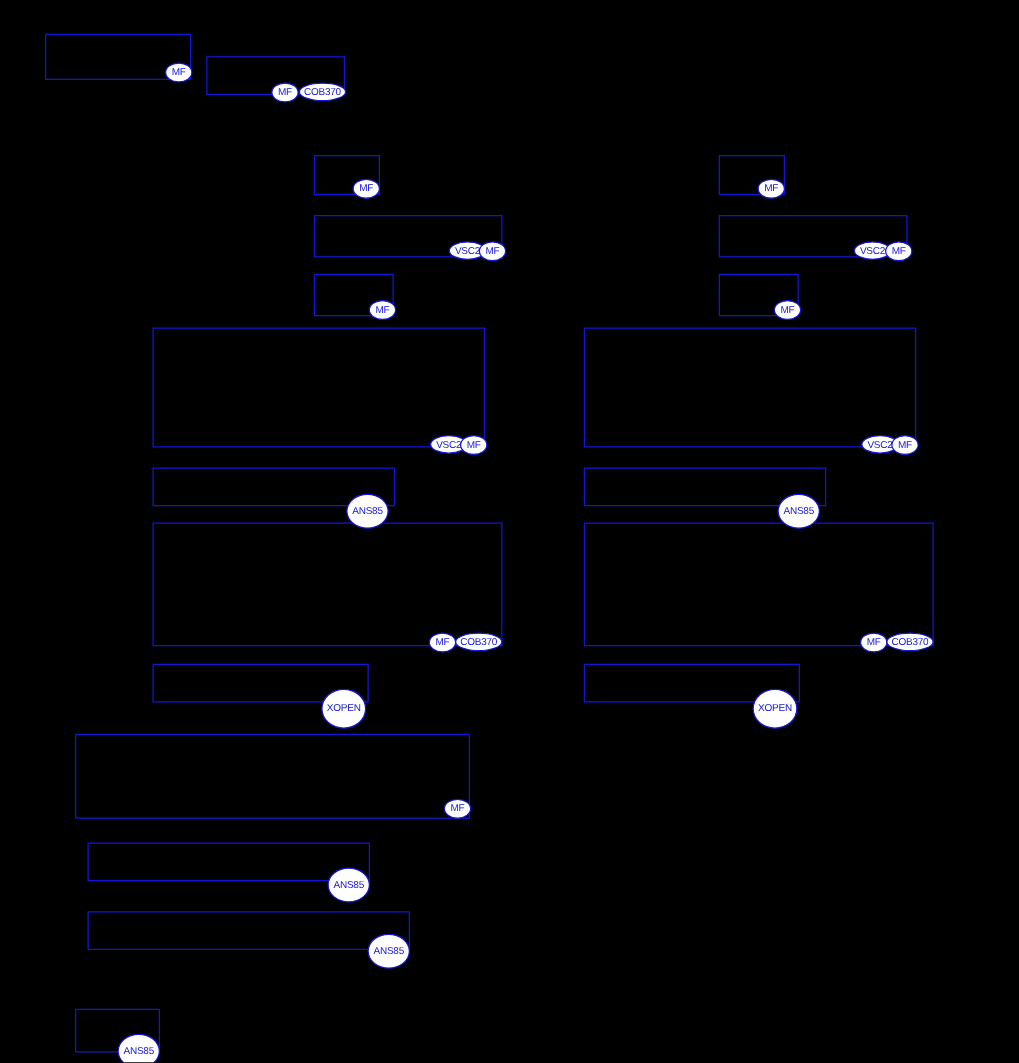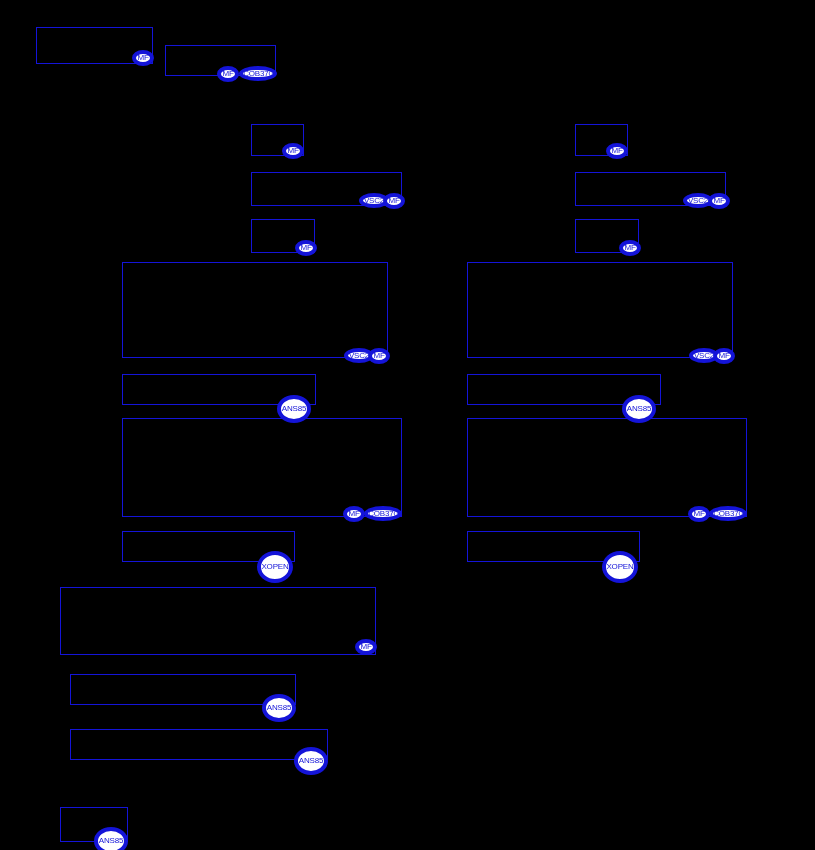--- a/index.html
+++ b/index.html
@@ -21,21 +21,21 @@
   .code-box {
     position: absolute;
     border: 1px solid #1414d8;
     background: transparent;
     box-sizing: border-box;
   }
   .tag-badge {
     position: absolute;
     background: #ffffff;
     color: #1414d8;
-    border: 4px solid #15803d;
+    border: 1px solid #15803d;
     border-radius: 50%;
     font-family: "Liberation Sans", sans-serif;
     font-size: 8px;
     line-height: 1;
     display: flex;
     align-items: center;
     justify-content: center;
     white-space: nowrap;
     box-sizing: border-box;
     letter-spacing: -0.2px;

